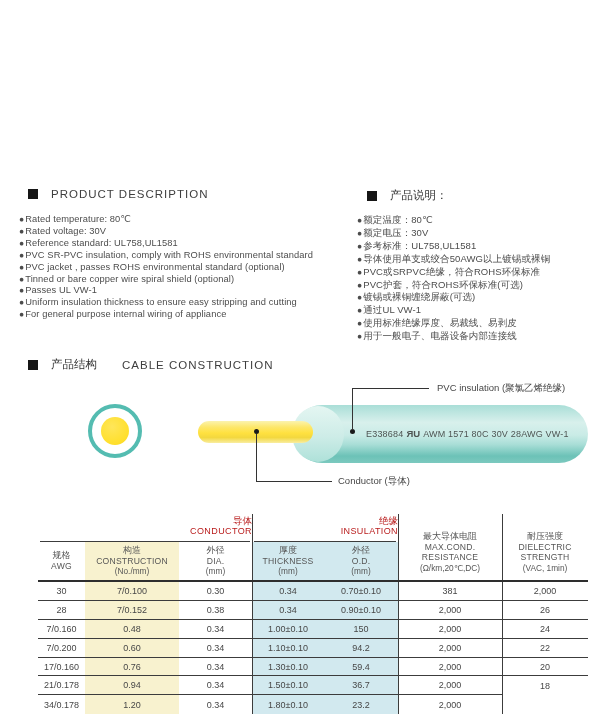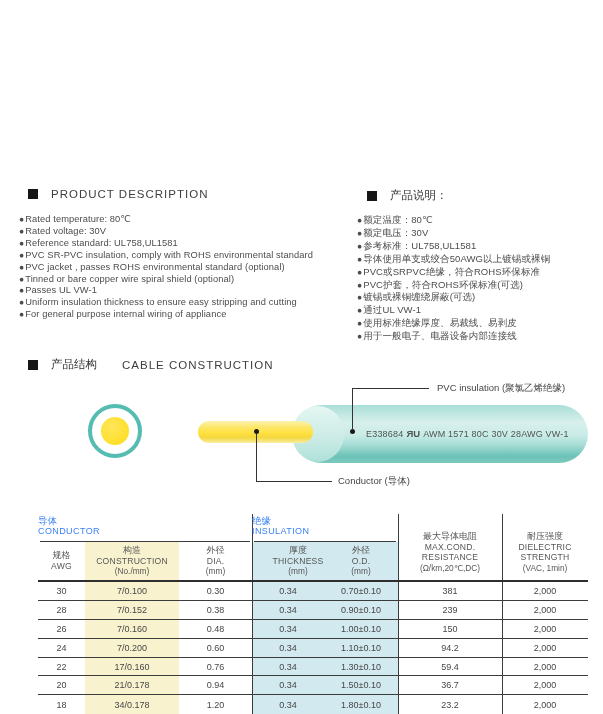--- a/index.html
+++ b/index.html
@@ -42,21 +42,21 @@
   .lbl{position:absolute;font-size:9.5px;color:#474747;white-space:nowrap;}
 
   
   .spec-table{position:absolute;left:38px;top:508px;width:550px;height:206px;}
   .band{position:absolute;top:34px;bottom:0;z-index:1;}
   .band.yellow{left:47px;width:94px;background:var(--band-yellow);}
   .band.blue{left:215px;width:145px;background:var(--band-blue);}
   .vline{position:absolute;top:6px;bottom:0;width:1px;background:var(--line-dark);z-index:2;}
   .hline{position:absolute;height:1px;background:var(--line-dark);z-index:3;}
   .hline.thick{height:2px;background:#2e2e2e;}
-  .ghead{position:absolute;top:7px;text-align:left;z-index:4;color:#3b82f6;}
+  .ghead{position:absolute;top:7px;text-align:right;z-index:4;color:#b91c1c;}
   .g-zh{font-size:9.5px;line-height:11px;}
   .g-en{font-size:9px;line-height:11px;letter-spacing:0.4px;}
   .chead{position:absolute;top:37px;text-align:center;z-index:4;color:#565656;}
   .chead.tall{top:23px;}
   .c-zh{font-size:9px;line-height:10.5px;}
   .c-en{font-size:8.6px;line-height:10.5px;letter-spacing:0.2px;}
   .c-unit{font-size:8.3px;line-height:10.5px;}
   .tbody{position:absolute;left:0;top:74px;display:grid;z-index:4;
          grid-template-columns:47px 94px 73px 72px 74px 104px 86px;grid-auto-rows:18.9px;}
   .cell{display:flex;align-items:center;justify-content:center;font-size:9px;color:#474747;
@@ -158,21 +158,21 @@
     <div class="chead" style="left:47px;width:94px">
       <div class="c-zh">构造</div>
       <div class="c-en">CONSTRUCTION</div>
       <div class="c-unit">(No./mm)</div>
     </div>
     <div class="chead" style="left:141px;width:73px">
       <div class="c-zh">外径</div>
       <div class="c-en">DIA.</div>
       <div class="c-unit">(mm)</div>
     </div>
-    <div class="chead" style="left:224px;width:72px">
+    <div class="chead" style="left:214px;width:72px">
       <div class="c-zh">厚度</div>
       <div class="c-en">THICKNESS</div>
       <div class="c-unit">(mm)</div>
     </div>
     <div class="chead" style="left:286px;width:74px">
       <div class="c-zh">外径</div>
       <div class="c-en">O.D.</div>
       <div class="c-unit">(mm)</div>
     </div>
     <div class="chead tall" style="left:360px;width:104px">
@@ -196,21 +196,20 @@
         <div class="cell">0.30</div>
         <div class="cell">0.34</div>
         <div class="cell">0.70±0.10</div>
         <div class="cell">381</div>
         <div class="cell">2,000</div>
         <div class="cell">28</div>
         <div class="cell">7/0.152</div>
         <div class="cell">0.38</div>
         <div class="cell">0.34</div>
         <div class="cell">0.90±0.10</div>
-        <div class="cell">239</div>
         <div class="cell">2,000</div>
         <div class="cell">26</div>
         <div class="cell">7/0.160</div>
         <div class="cell">0.48</div>
         <div class="cell">0.34</div>
         <div class="cell">1.00±0.10</div>
         <div class="cell">150</div>
         <div class="cell">2,000</div>
         <div class="cell">24</div>
         <div class="cell">7/0.200</div>

